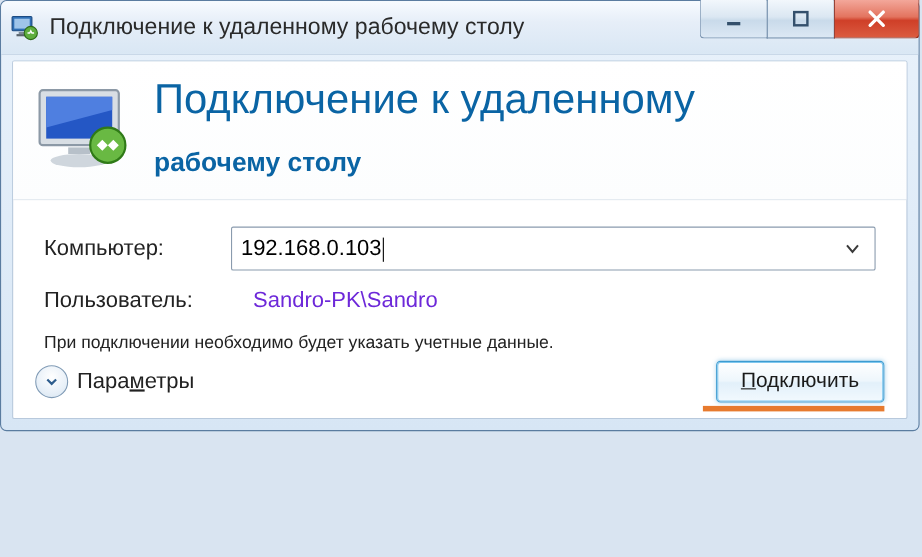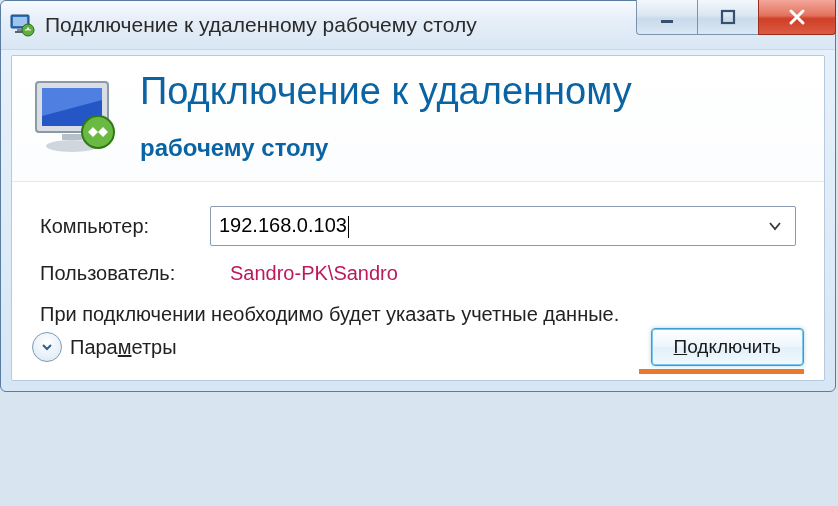--- a/index.html
+++ b/index.html
@@ -154,25 +154,25 @@
   .combo .text-cursor {
     display: inline-block;
     width: 1px;
     height: 22px;
     background: #000;
     vertical-align: middle;
     margin-left: 1px;
   }
   .user-row .value-static {
     font-size: 20px;
-    color: #be185d;
+    color: #6d28d9;
     padding-left: 20px;
   }
   .note {
-    font-size: 20px;
+    font-size: 16px;
     color: #222;
     margin-top: 14px;
     line-height: 1.35;
   }
 
   
   .footer {
     position: absolute;
     left: 0;
     right: 0;

